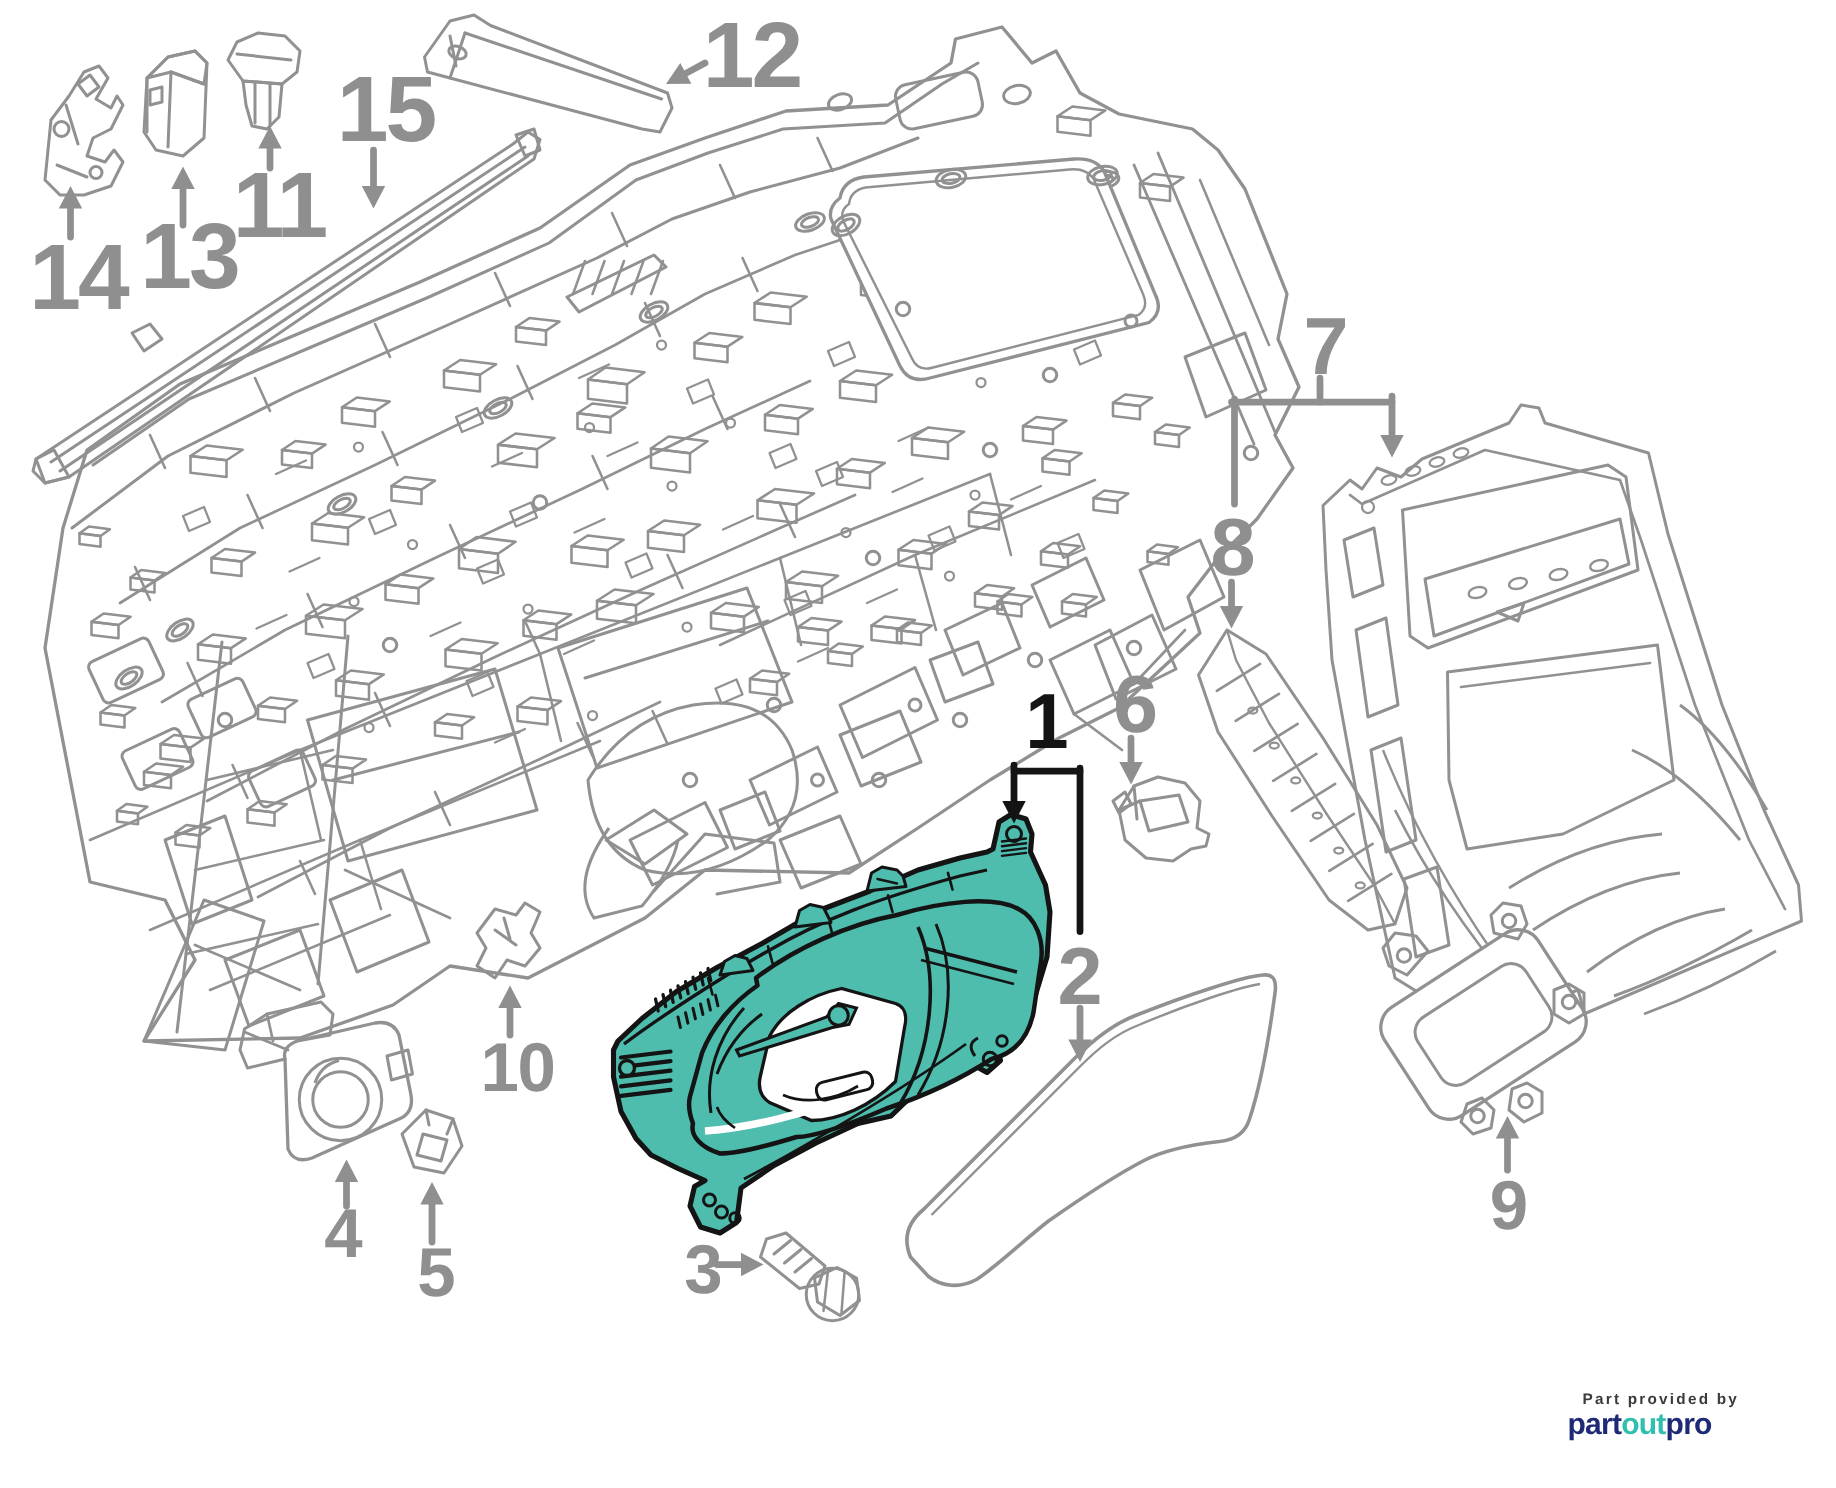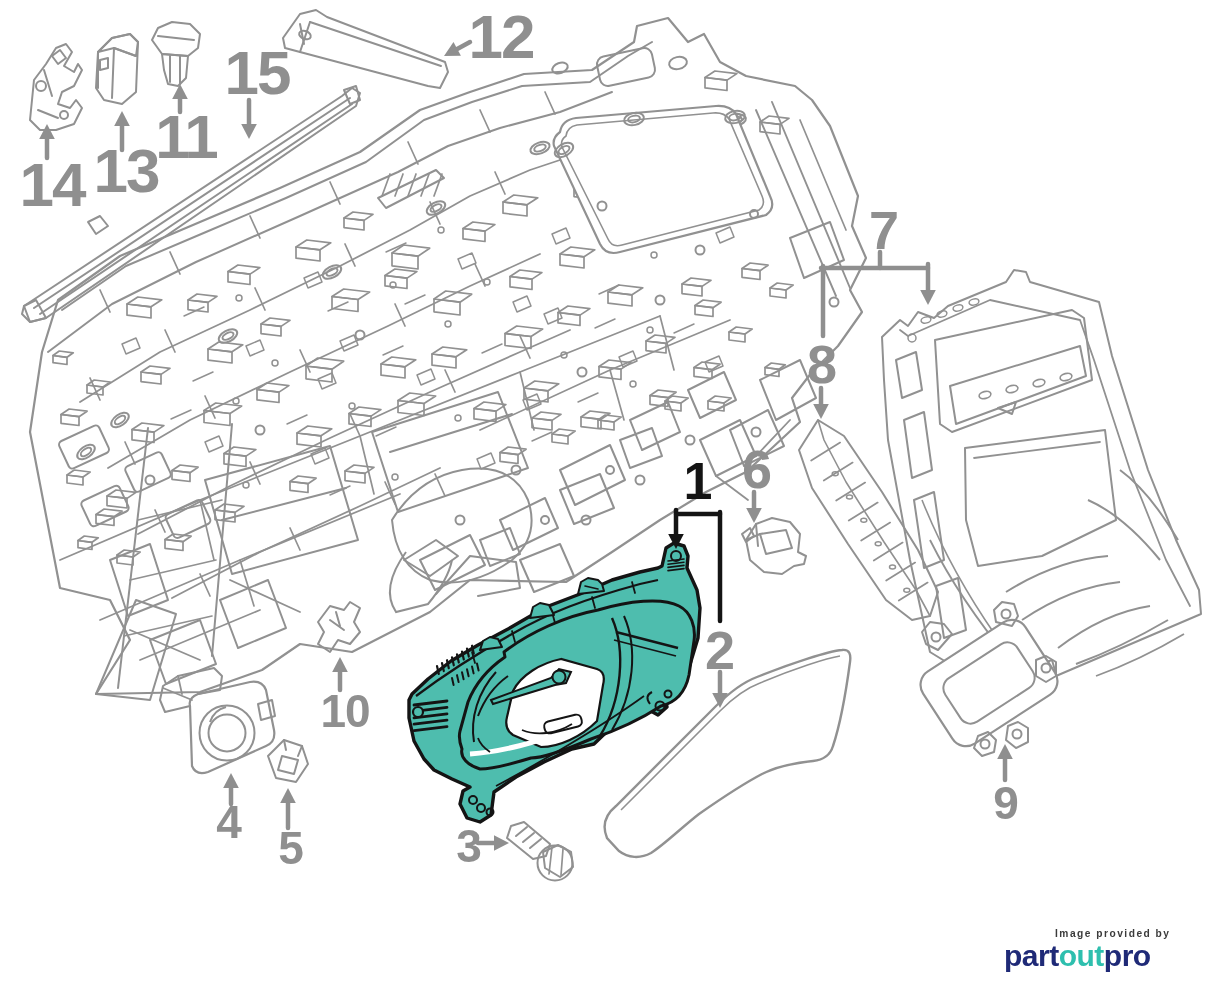--- a/index.html
+++ b/index.html
@@ -1,18 +1,18 @@
 <!DOCTYPE html>
 <html><head><meta charset="utf-8">
 <style>
 html,body{margin:0;padding:0;width:1224px;height:992px;background:#fff;overflow:hidden}
 #wrap{position:relative;width:1224px;height:992px;font-family:"Liberation Sans",sans-serif}
 #red{position:absolute;left:3px;top:945px;font-size:28px;letter-spacing:-0.9px;color:#e8191d;white-space:nowrap}
 #prov{position:absolute;left:1055px;top:928px;font-size:10.2px;font-weight:bold;letter-spacing:1.5px;color:#3b3b3b}
-#logo{position:absolute;left:1004px;top:939px;font-size:30px;font-weight:bold;letter-spacing:-0.5px;color:#1f2a77}
+#logo{position:absolute;left:1045px;top:939px;font-size:20px;font-weight:bold;letter-spacing:-0.5px;color:#1f2a77}
 #logo .t{color:#2ebfae}
 </style></head>
 <body>
 <div id="wrap">
 <svg width="1224" height="992" viewBox="0 0 1224 992">
 <rect width="1224" height="992" fill="#ffffff"></rect>
 <path d="M283.0,38.0 L300.0,14.0 L316.0,10.0 L327.0,17.0 L445.0,62.0 L448.0,72.0 L440.0,88.0 L428.0,86.0 L300.0,52.0 L285.0,48.0 Z" fill="none" stroke="#919191" stroke-width="2.0" stroke-linejoin="round" stroke-linecap="round"></path>
 <line x1="300.0" y1="52.0" x2="310.0" y2="22.0" stroke="#919191" stroke-width="2.0" stroke-linecap="round"></line>
 <line x1="310.0" y1="22.0" x2="441.0" y2="66.0" stroke="#919191" stroke-width="2.0" stroke-linecap="round"></line>
 <line x1="300.0" y1="24.0" x2="304.0" y2="44.0" stroke="#919191" stroke-width="2.0" stroke-linecap="round"></line>
@@ -552,14 +552,14 @@
 <text x="822.0" y="383.2" font-family="Liberation Sans, sans-serif" font-weight="bold" font-size="54" fill="#8f8f8f" text-anchor="middle">8</text>
 <text x="757.0" y="488.2" font-family="Liberation Sans, sans-serif" font-weight="bold" font-size="54" fill="#8f8f8f" text-anchor="middle">6</text>
 <text x="698.0" y="498.5" font-family="Liberation Sans, sans-serif" font-weight="bold" font-size="52" fill="#141414" text-anchor="middle">1</text>
 <text x="720.0" y="669.2" font-family="Liberation Sans, sans-serif" font-weight="bold" font-size="54" fill="#8f8f8f" text-anchor="middle">2</text>
 <text x="345.0" y="727.3" font-family="Liberation Sans, sans-serif" font-weight="bold" font-size="46" fill="#8f8f8f" text-anchor="middle" letter-spacing="-1">10</text>
 <text x="229.0" y="838.3" font-family="Liberation Sans, sans-serif" font-weight="bold" font-size="46" fill="#8f8f8f" text-anchor="middle">4</text>
 <text x="291.0" y="864.3" font-family="Liberation Sans, sans-serif" font-weight="bold" font-size="46" fill="#8f8f8f" text-anchor="middle">5</text>
 <text x="469.0" y="862.3" font-family="Liberation Sans, sans-serif" font-weight="bold" font-size="46" fill="#8f8f8f" text-anchor="middle">3</text>
 <text x="1006.0" y="819.3" font-family="Liberation Sans, sans-serif" font-weight="bold" font-size="46" fill="#8f8f8f" text-anchor="middle">9</text>
 </svg>
-<div id="prov">Image provided by</div>
+<div id="prov">Part provided by</div>
 <div id="logo">part<span class="t">out</span>pro</div>
 </div>
 </body></html>

